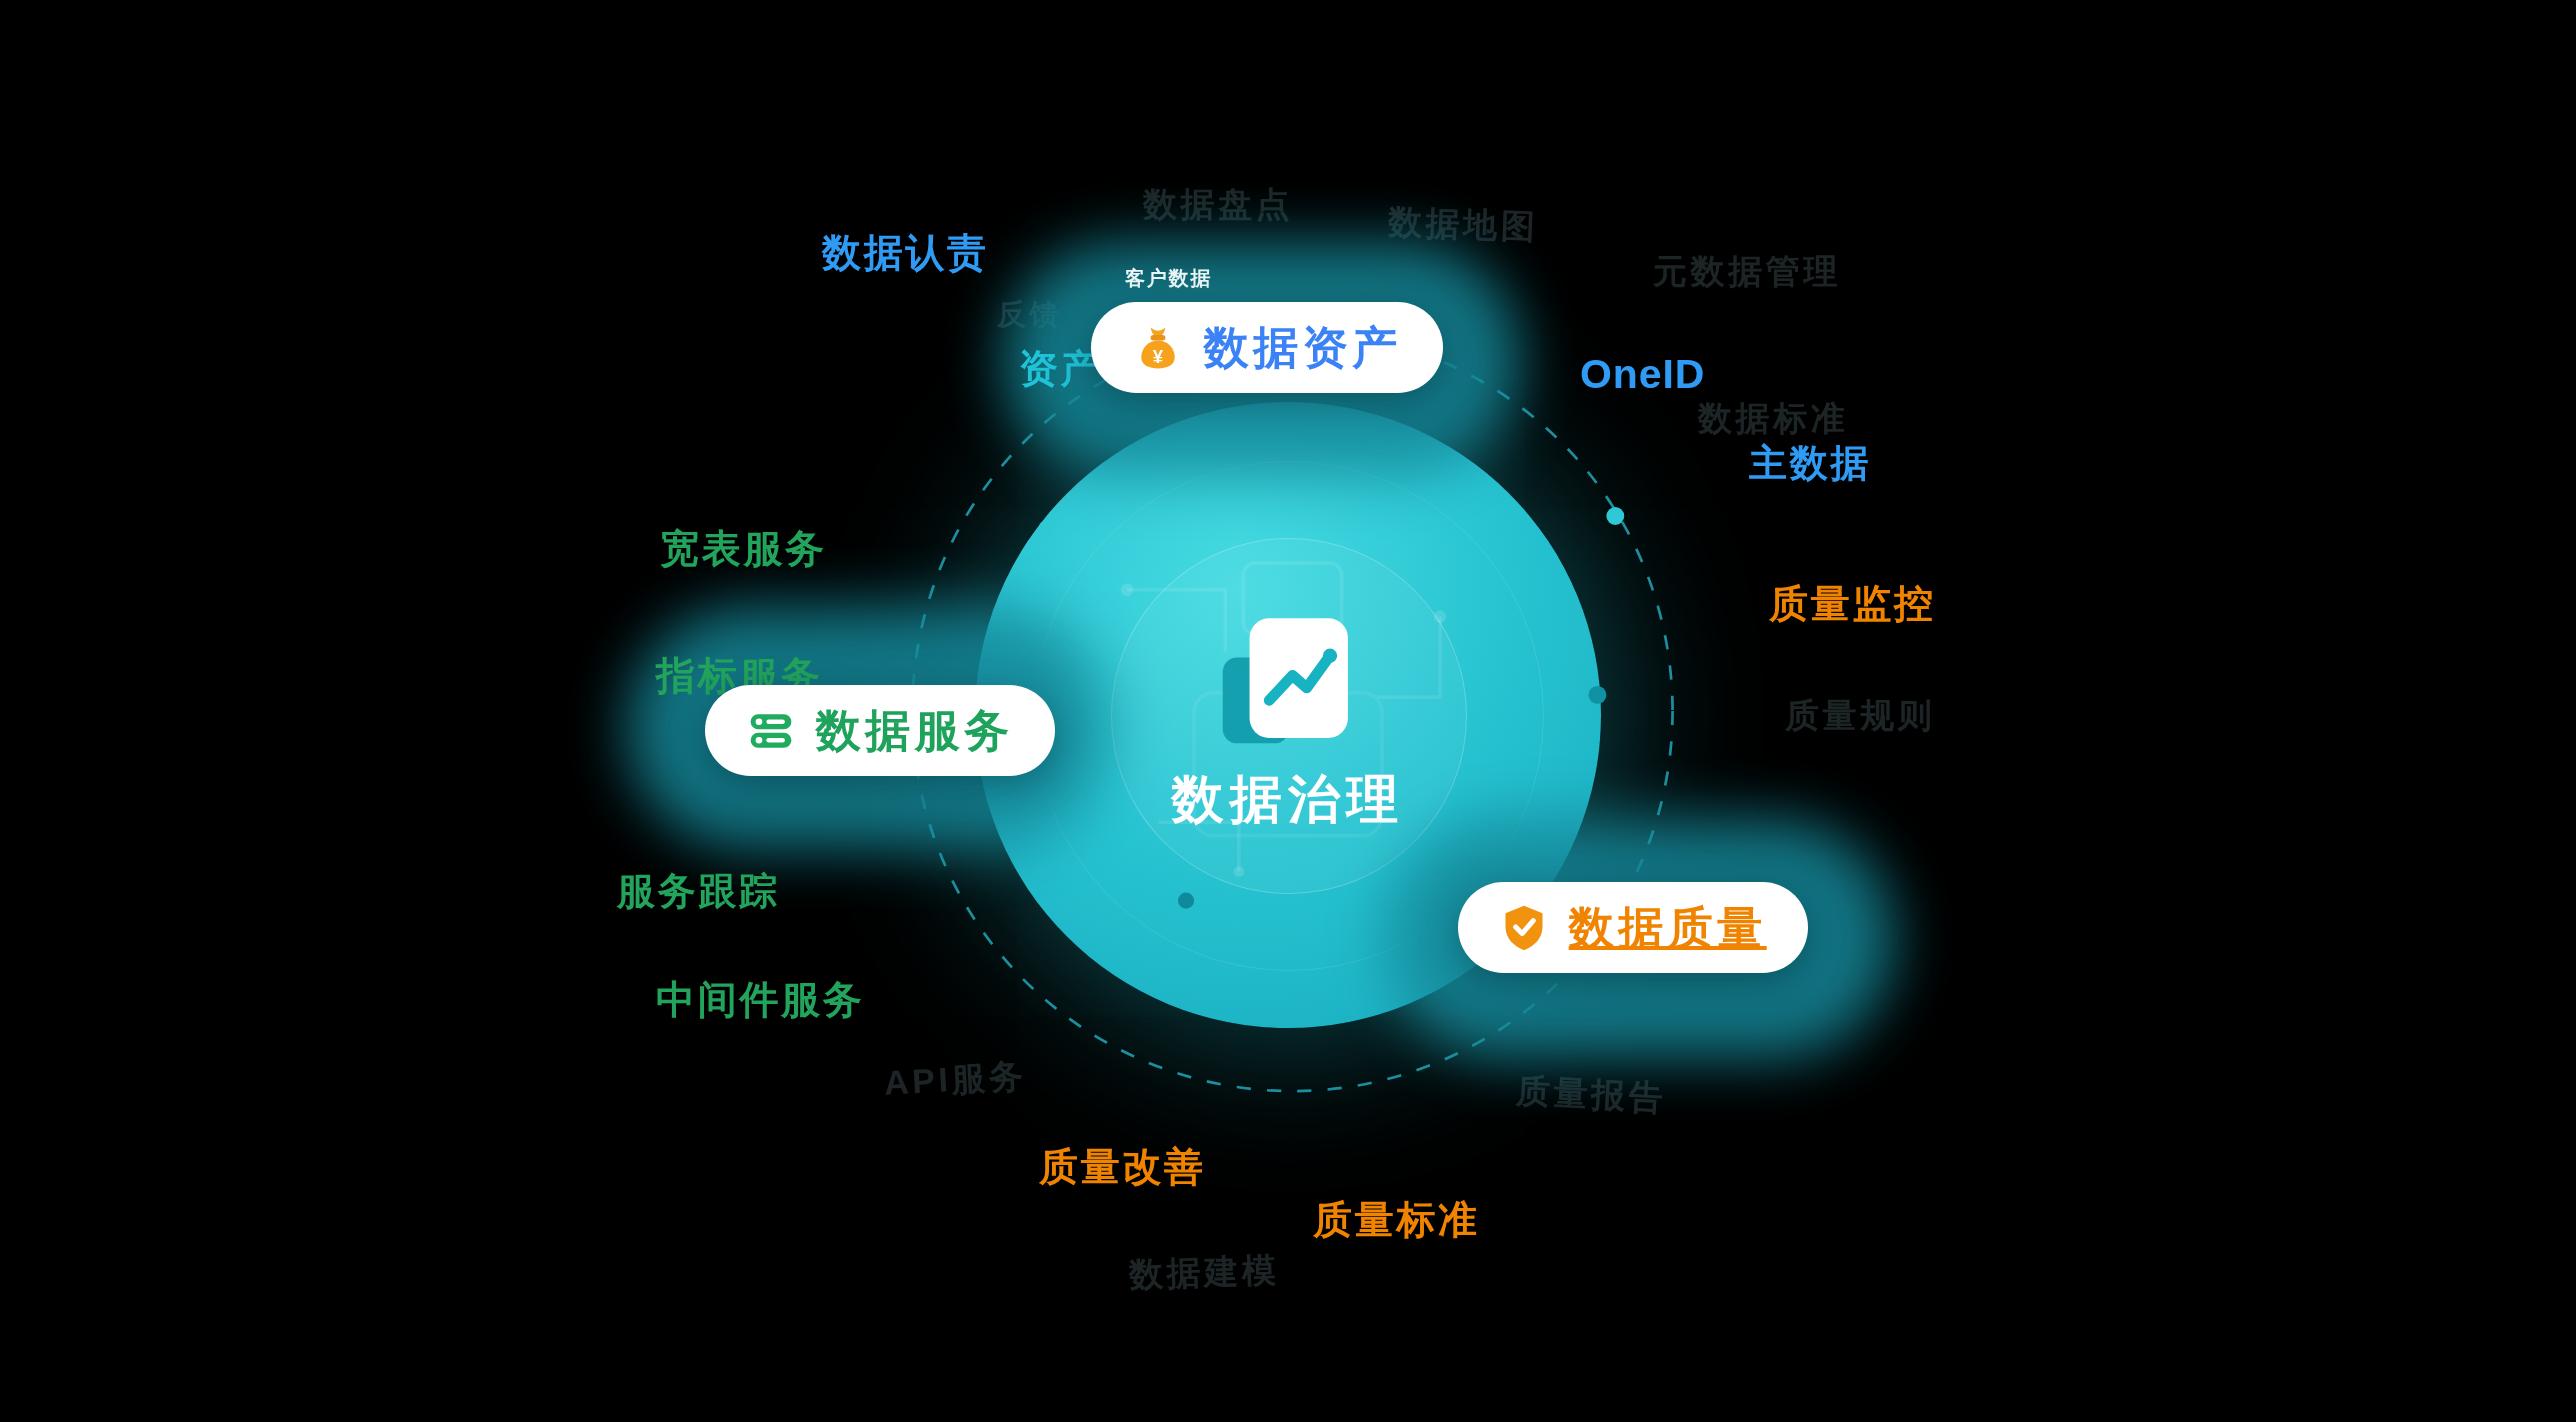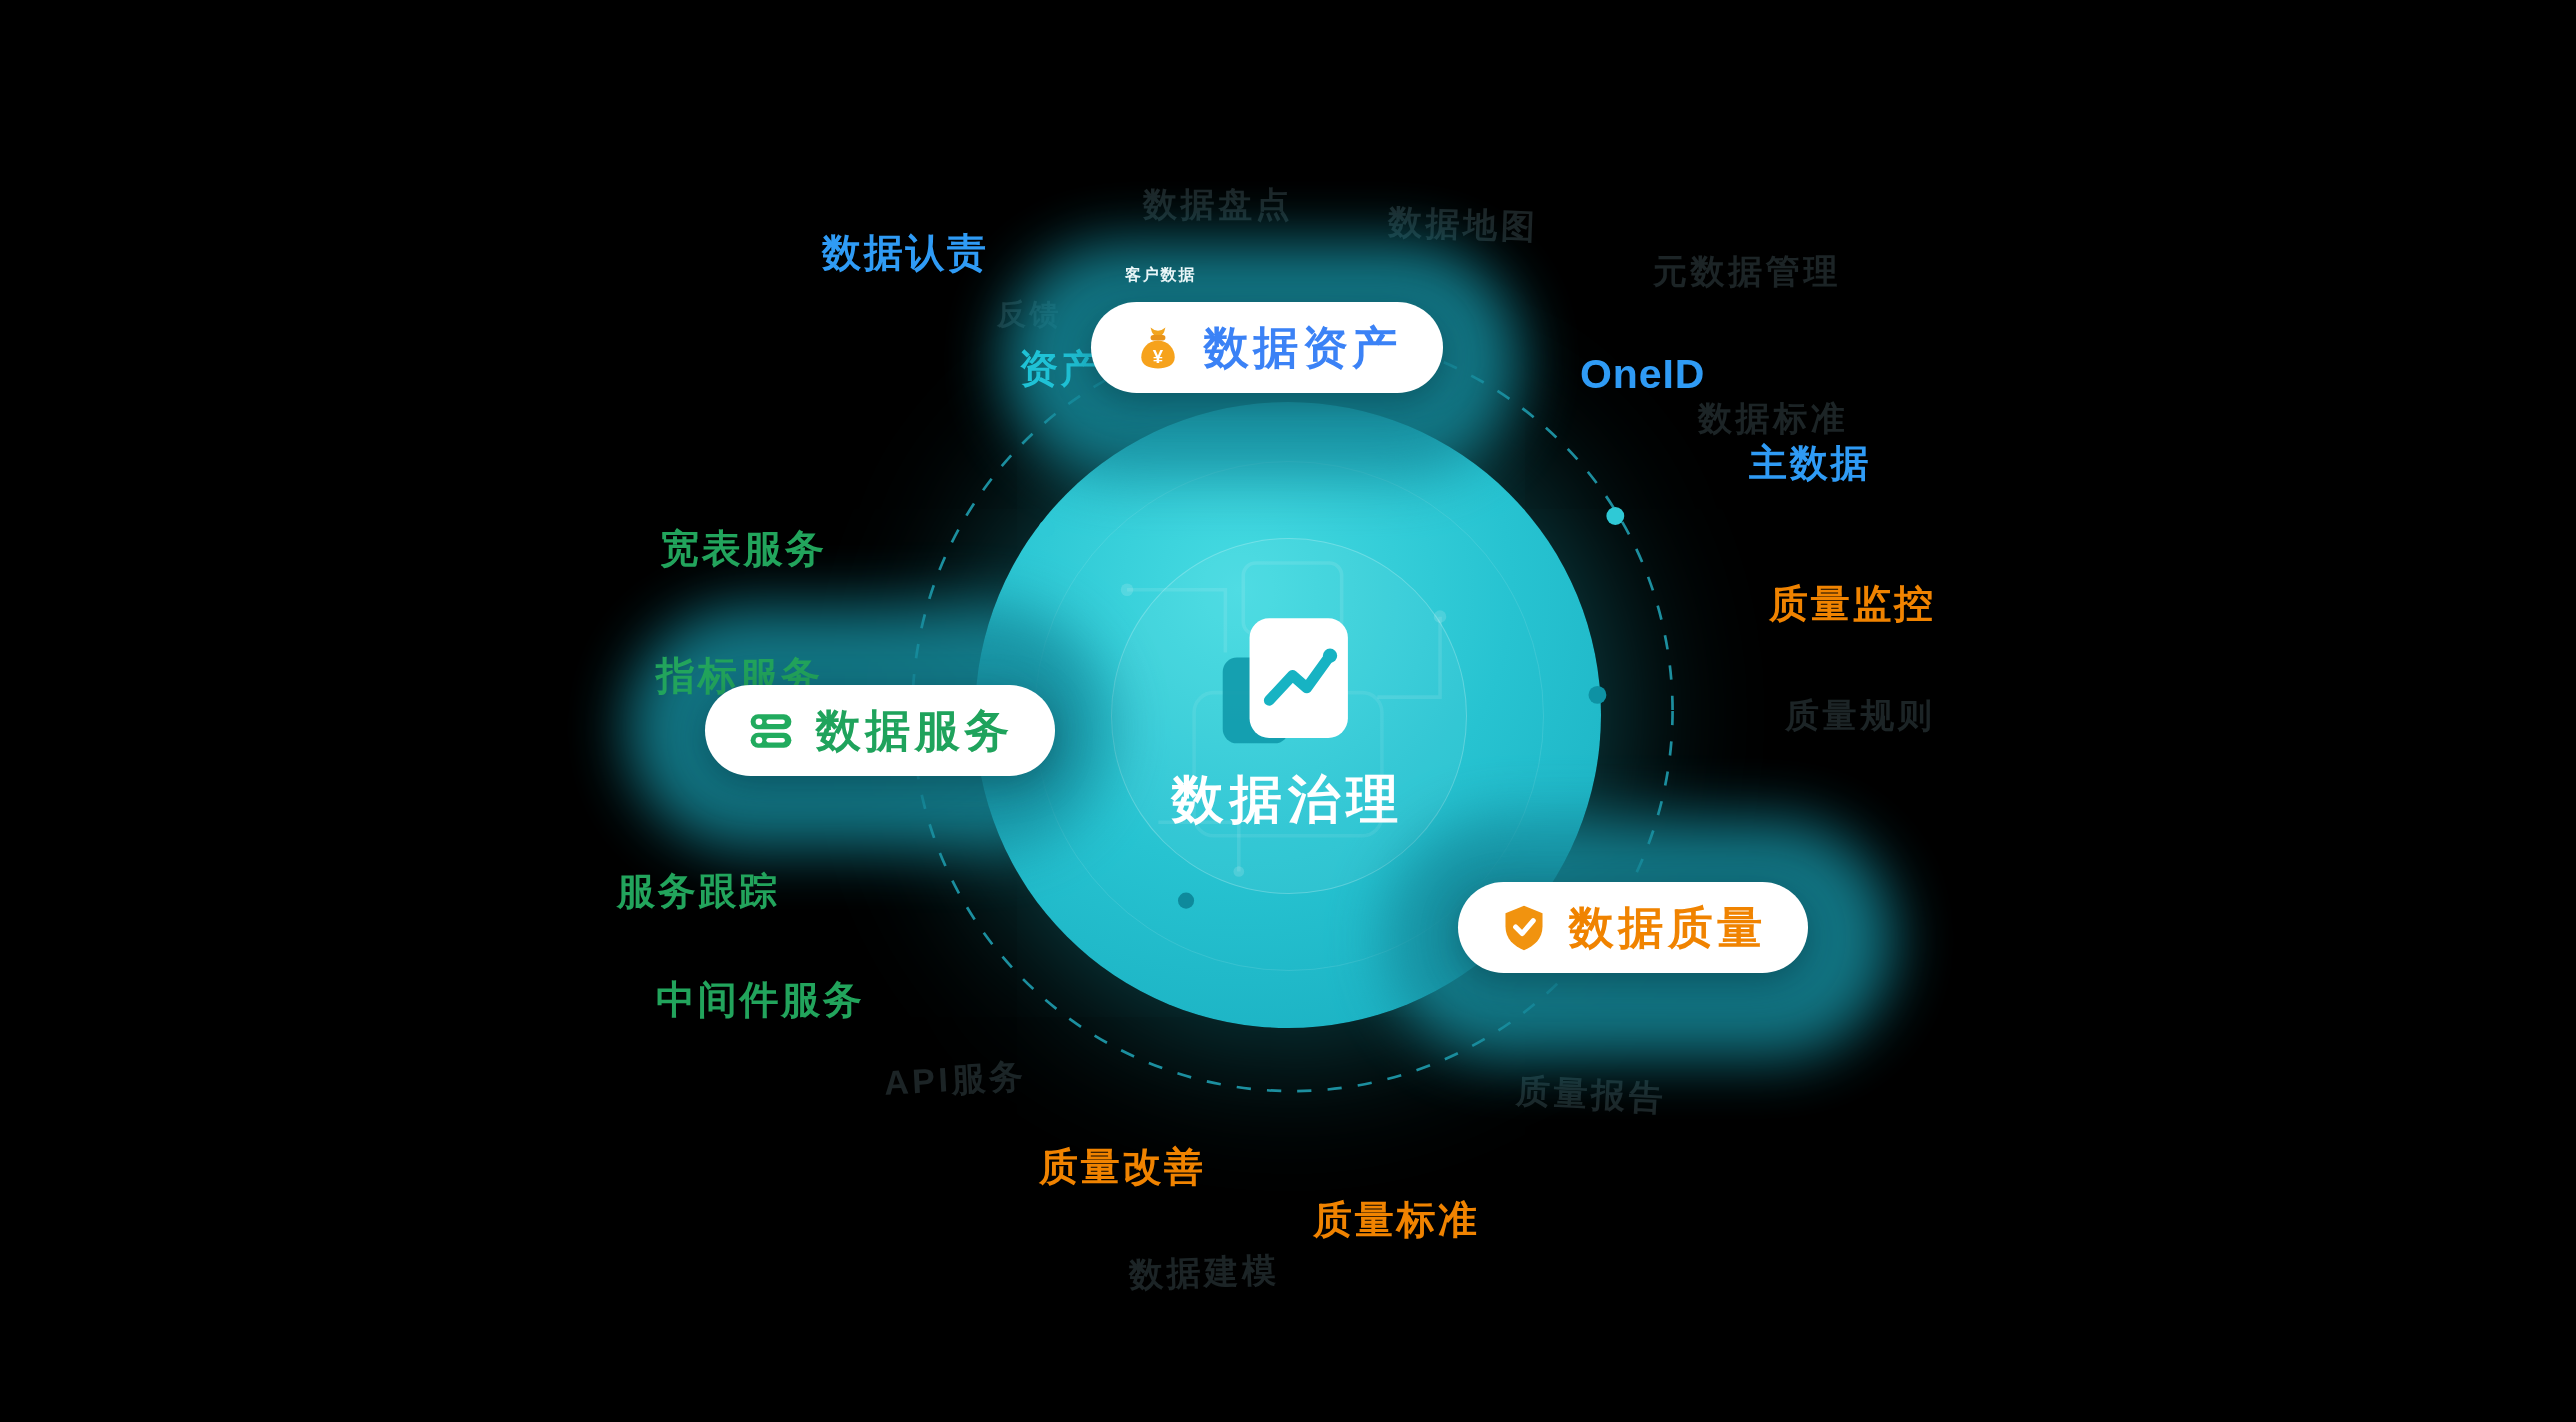--- a/index.html
+++ b/index.html
@@ -5,40 +5,40 @@
   html,body{margin:0;padding:0;background:#000;}
   body{width:2576px;height:1422px;overflow:hidden;font-family:"Liberation Sans","DejaVu Sans",sans-serif;}
   #stage{position:relative;width:2576px;height:1422px;background:#000;}
 
   
   .sat{position:absolute;font-weight:700;font-size:39px;letter-spacing:2.7px;z-index:6;white-space:nowrap;}
   .sat.blue{color:#2f9bf5;}
   .sat.green{color:#22a45c;}
   .sat.orange{color:#f08300;}
   .sat.cyan{color:#1fc2d6;}
-  .sat.white{color:#eaf7f9;font-size:16px;letter-spacing:1.8px;}
+  .sat.white{color:#eaf7f9;font-size:20px;letter-spacing:1.8px;}
   .sat.lat{letter-spacing:0.9px;font-size:41px;}
   .sat.sm{font-size:38px;}
 
   
   .faint{position:absolute;font-weight:600;font-size:34px;letter-spacing:3.6px;
          color:rgba(128,162,172,0.22);z-index:1;white-space:nowrap;}
   .faint.xs{font-size:29px;}
 
   
   .glow{position:absolute;z-index:5;filter:blur(29px);opacity:.85;border-radius:134px;background:#15899a;}
 
   
   .pill{position:absolute;z-index:7;height:91px;background:#ffffff;border-radius:47px;
         display:flex;align-items:center;padding:0 41px;gap:19.7px;
         box-shadow:0 9px 36px rgba(0,25,35,.35);}
   .pill .txt{font-size:45px;font-weight:700;letter-spacing:4.5px;line-height:1;}
   .pill.assets .txt{color:#3b82f6;}
   .pill.services .txt{color:#1fa35c;}
-  .pill.quality .txt{color:#f08300;}
+  .pill.quality .txt{color:#f08300;text-decoration:underline;}
   .pill .ic{display:flex;align-items:center;justify-content:center;}
 
   
   #core{position:absolute;z-index:4;left:975px;top:402px;width:626px;height:626px;border-radius:50%;
         background:radial-gradient(circle at 42% 30%, #46dbe2 0%, #27c3d1 48%, #16aabd 100%);
         box-shadow:0 0 152px 10.7px rgba(32,185,200,.40);}
   .ring{position:absolute;border-radius:50%;}
   #ring1{left:136px;top:136px;width:354px;height:354px;border:1.8px solid rgba(255,255,255,.22);background:rgba(255,255,255,.05);}
   #ring2{left:59px;top:59px;width:508px;height:508px;border:1.8px solid rgba(255,255,255,.10);}
   #core-title{position:absolute;left:0;right:0;top:363px;text-align:center;color:#ffffff;

